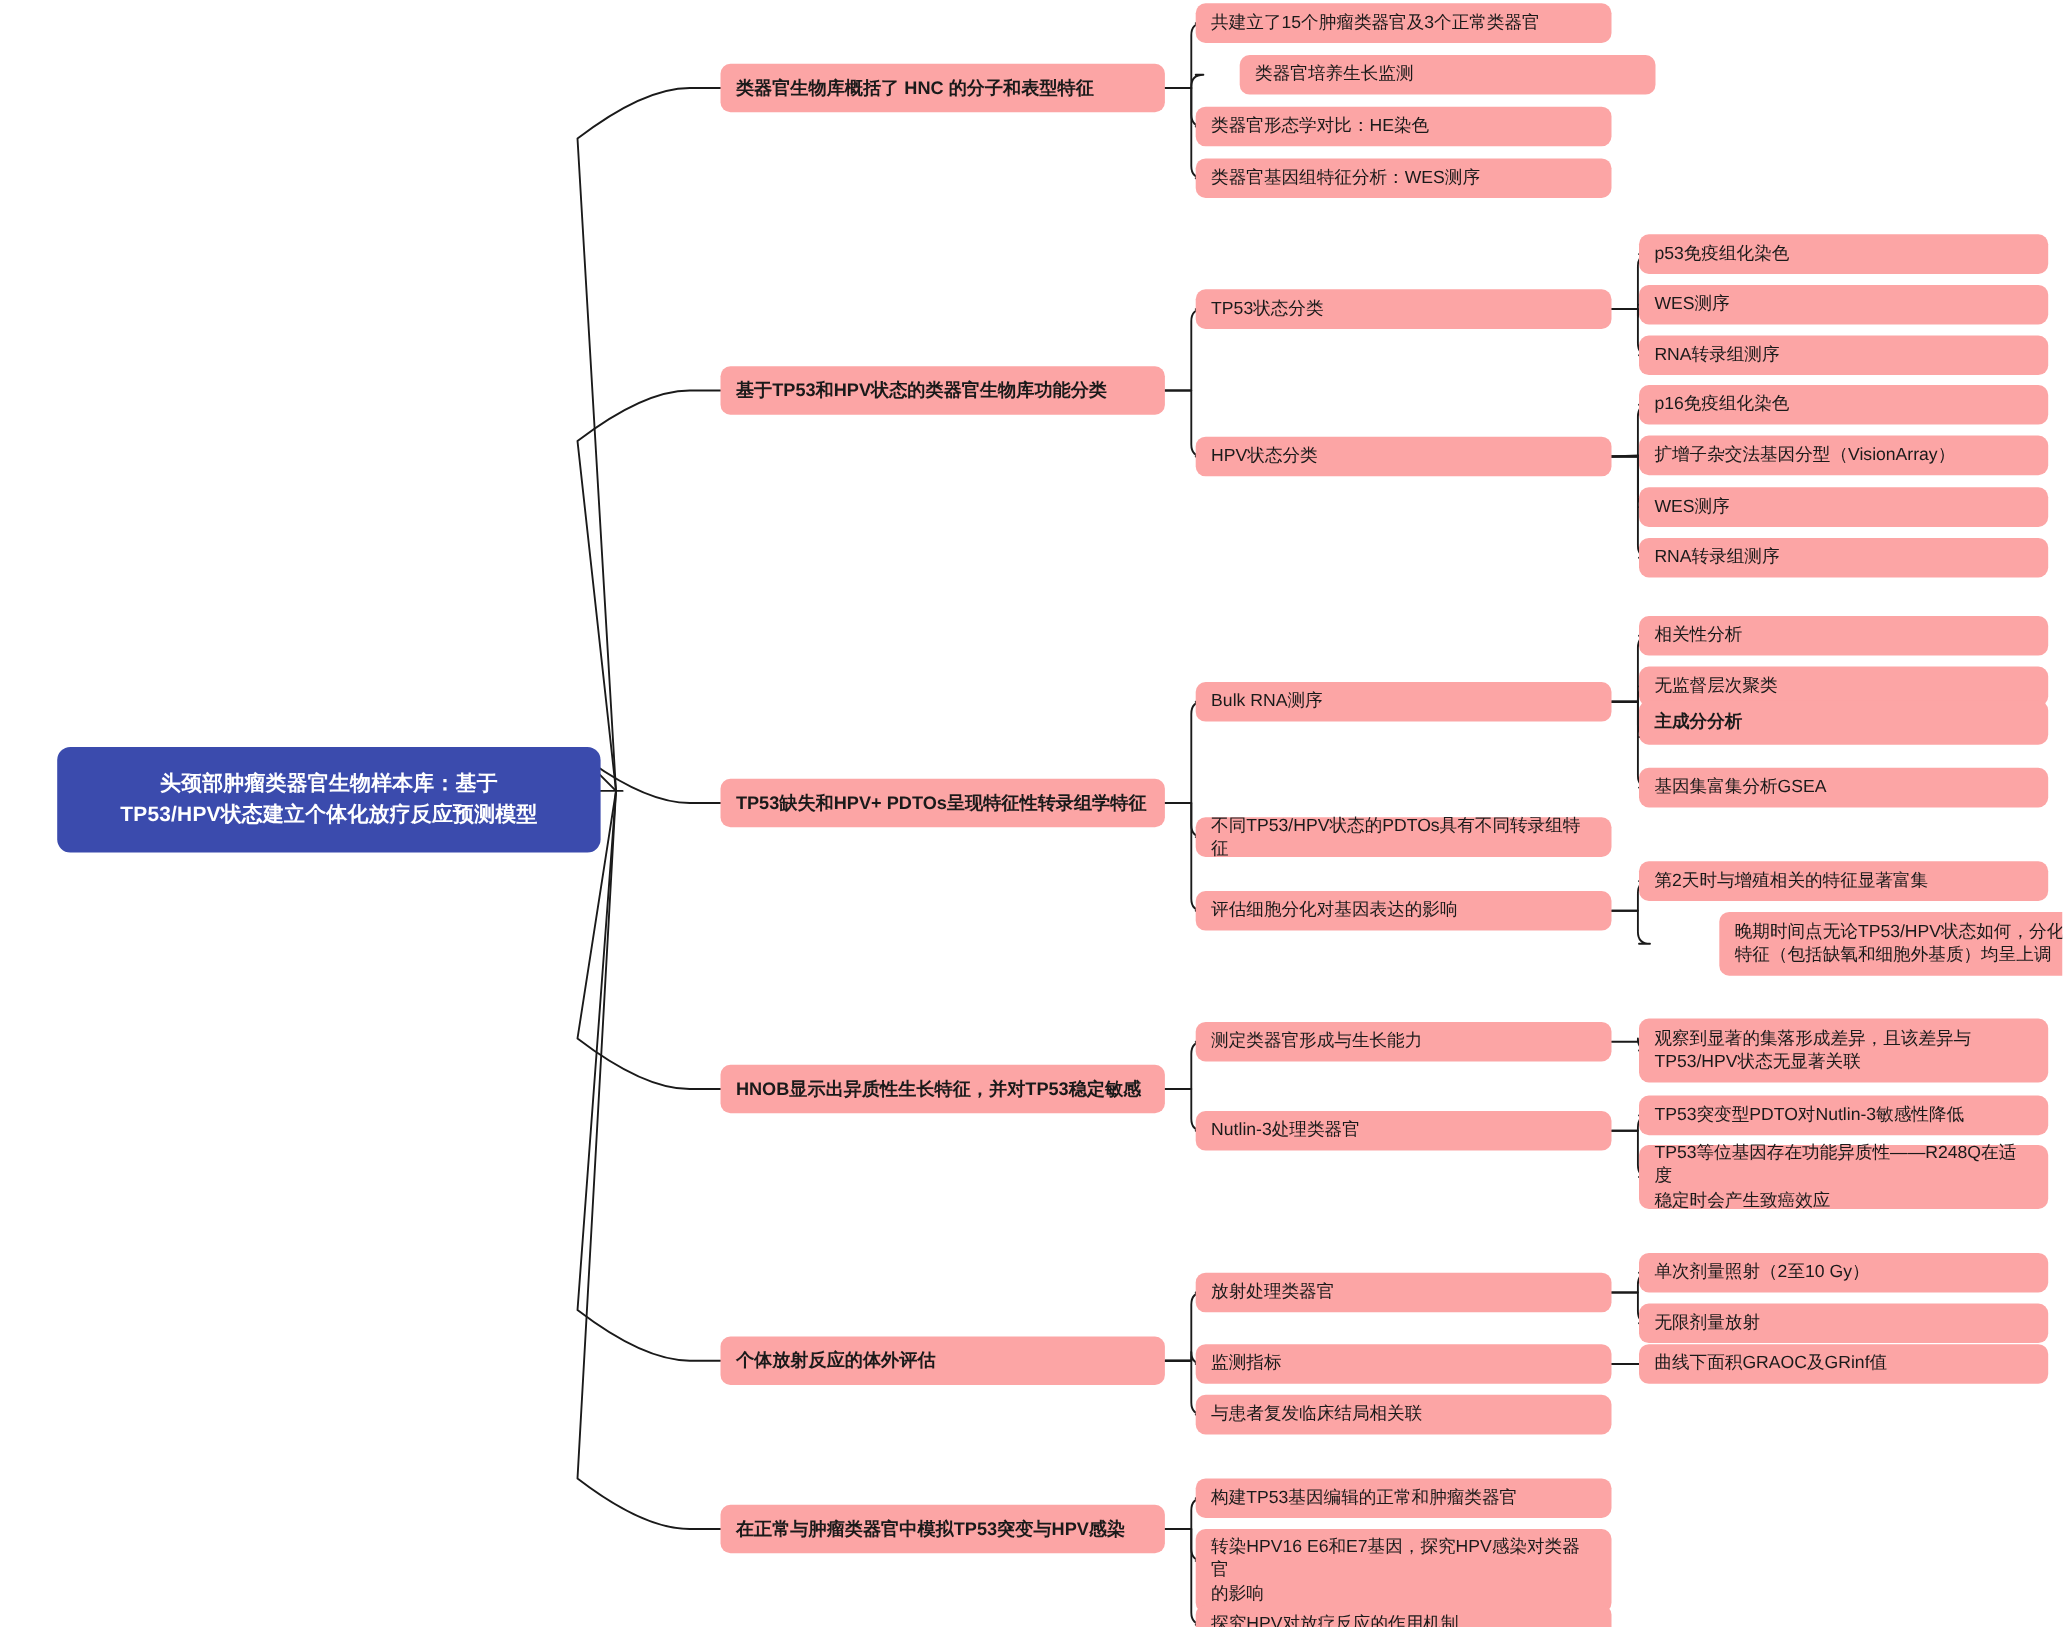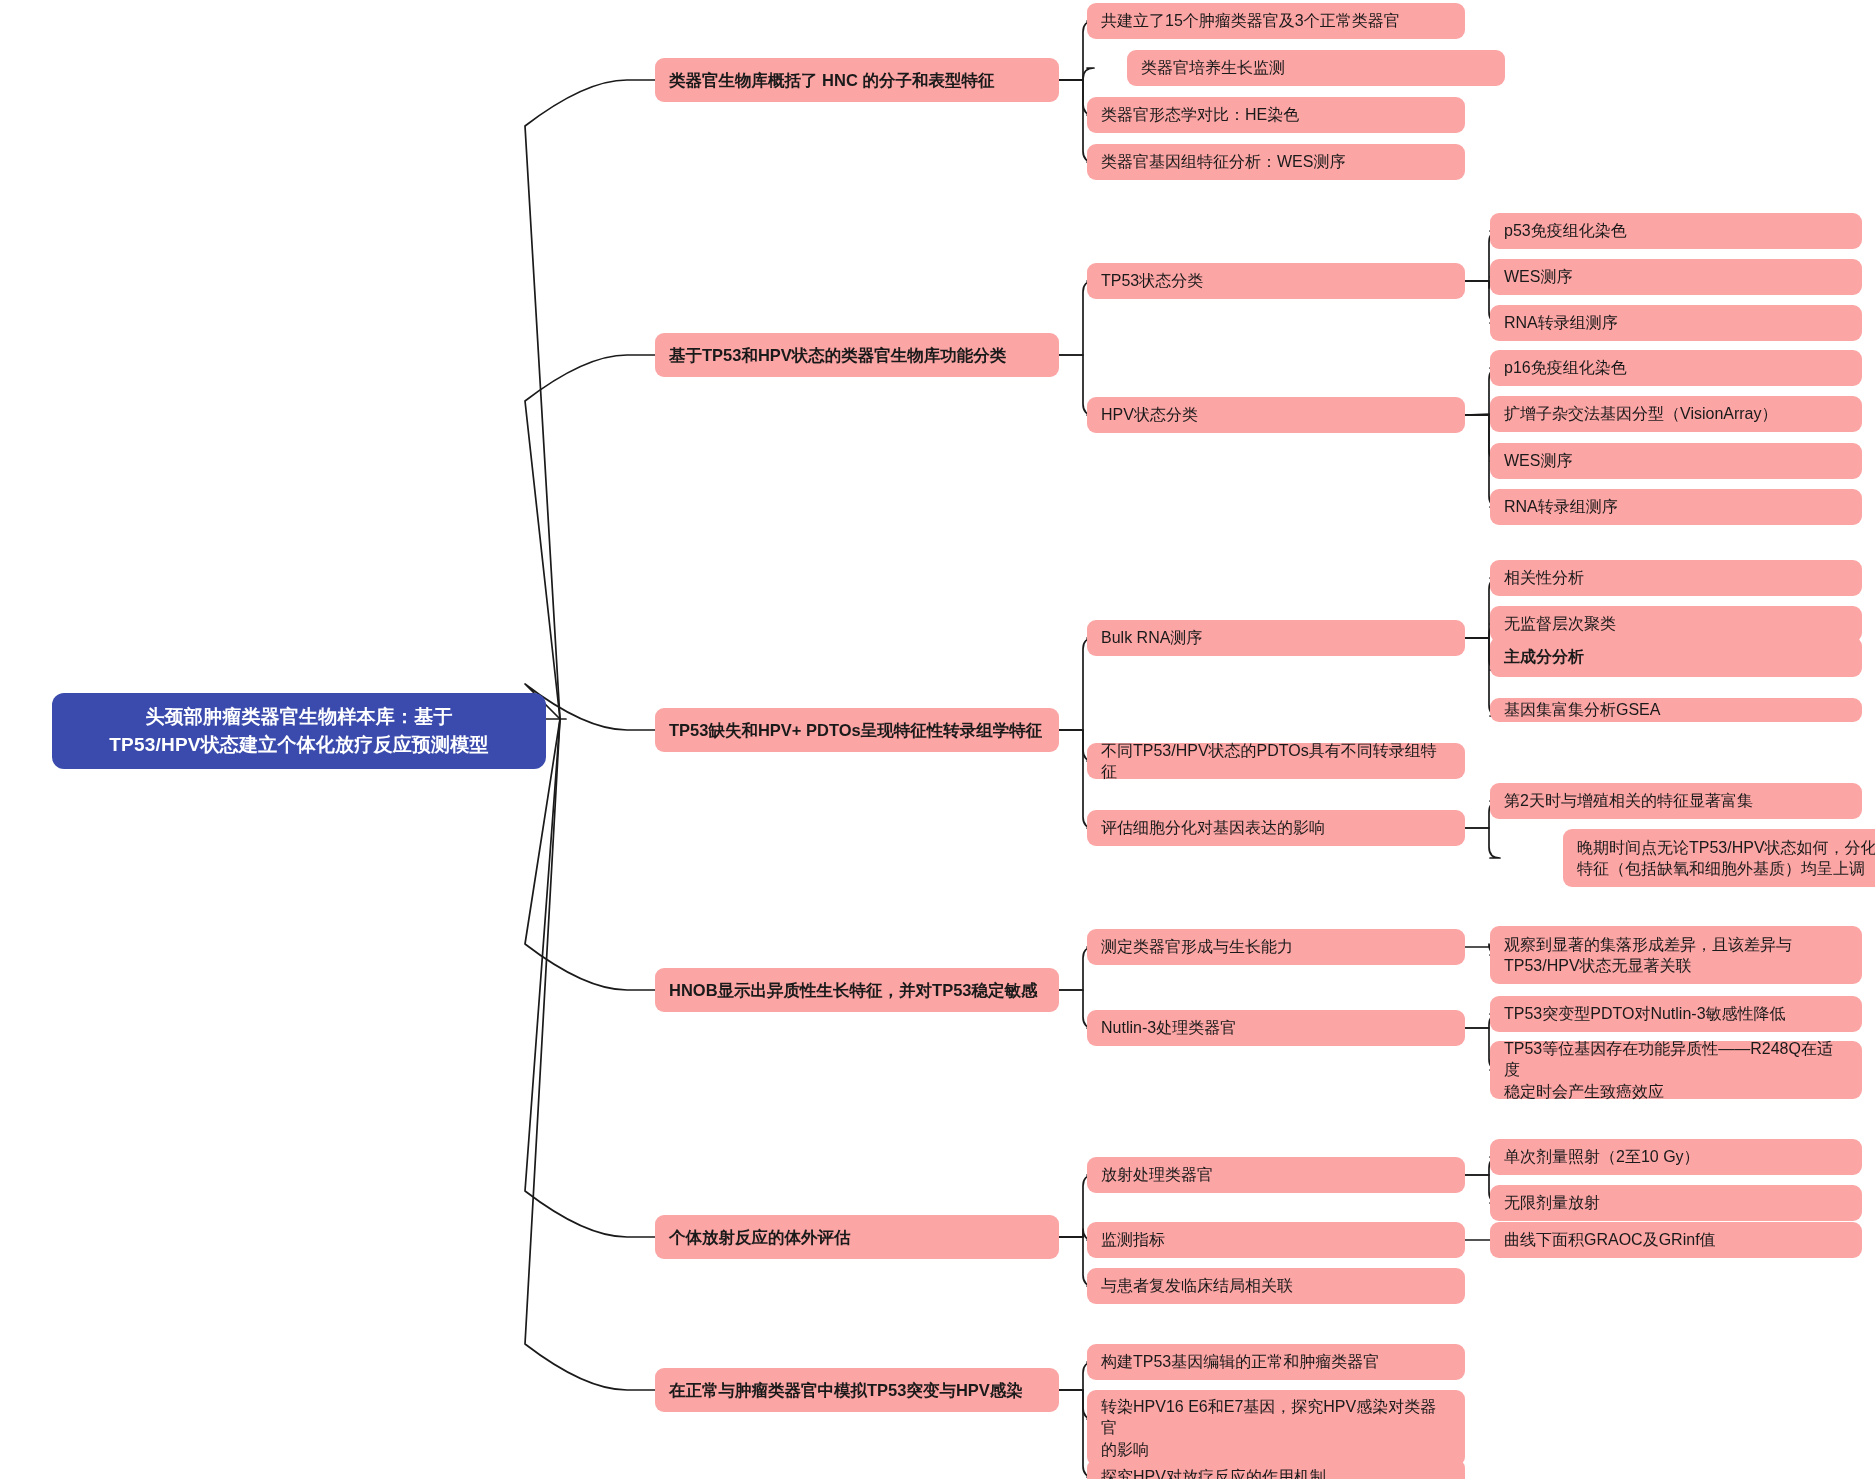--- a/index.html
+++ b/index.html
@@ -59,21 +59,21 @@
       <path d="M 1465 1175 L 1489 1175 L 1489 1192 Q 1489 1203 1500 1203 L 1490 1203" fill="none" stroke="#1a1a1a" stroke-width="1.7" stroke-linecap="round" stroke-linejoin="round"></path>
       <path d="M 1059 1237 L 1083 1237 L 1083 1229 Q 1083 1240 1094 1240 L 1087 1240" fill="none" stroke="#1a1a1a" stroke-width="1.7" stroke-linecap="round" stroke-linejoin="round"></path>
       <path d="M 1465 1240 L 1490 1240" fill="none" stroke="#1a1a1a" stroke-width="1.7" stroke-linecap="round" stroke-linejoin="round"></path>
       <path d="M 1059 1237 L 1083 1237 L 1083 1275 Q 1083 1286 1094 1286 L 1087 1286" fill="none" stroke="#1a1a1a" stroke-width="1.7" stroke-linecap="round" stroke-linejoin="round"></path>
       <path d="M 560 719 L 525 1344 Q 585 1390 627 1390 L 655 1390" fill="none" stroke="#1a1a1a" stroke-width="1.7" stroke-linecap="round" stroke-linejoin="round"></path>
       <path d="M 1059 1390 L 1083 1390 L 1083 1373 Q 1083 1362 1094 1362 L 1087 1362" fill="none" stroke="#1a1a1a" stroke-width="1.7" stroke-linecap="round" stroke-linejoin="round"></path>
       <path d="M 1059 1390 L 1083 1390 L 1083 1408 Q 1083 1419 1094 1419 L 1087 1419" fill="none" stroke="#1a1a1a" stroke-width="1.7" stroke-linecap="round" stroke-linejoin="round"></path>
       <path d="M 1059 1390 L 1083 1390 L 1083 1466 Q 1083 1477 1094 1477 L 1087 1477" fill="none" stroke="#1a1a1a" stroke-width="1.7" stroke-linecap="round" stroke-linejoin="round"></path>
     </svg>
   <div id="nodes">
-      <div class="node root" style="left: 52px; top: 679px; width: 494px; height: 76px; margin-top: 14px;">
+      <div class="node root" style="left: 52px; top: 679px; width: 494px; height: 96px;">
         <span class="tx" style="white-space: pre-line;">头颈部肿瘤类器官生物样本库：基于
 TP53/HPV状态建立个体化放疗反应预测模型</span>
       </div>
       <div class="node lvl2" style="left: 655px; top: 58px; width: 404px; height: 44px;">
         <span class="tx">类器官生物库概括了 HNC 的分子和表型特征</span>
       </div>
       <div class="node lvl3" style="left: 1087px; top: 3px; width: 378px; height: 36px;">
         <span class="tx">共建立了15个肿瘤类器官及3个正常类器官</span>
       </div>
       <div class="node lvl3" style="left: 1087px; top: 50px; width: 378px; height: 36px; margin-left: 40px;">
@@ -123,21 +123,21 @@
       </div>
       <div class="node lvl4" style="left: 1490px; top: 560px; width: 372px; height: 36px;">
         <span class="tx">相关性分析</span>
       </div>
       <div class="node lvl4" style="left: 1490px; top: 606px; width: 372px; height: 36px;">
         <span class="tx">无监督层次聚类</span>
       </div>
       <div class="node lvl4" style="left: 1490px; top: 637px; width: 372px; height: 40px; font-weight: bold;">
         <span class="tx">主成分分析</span>
       </div>
-      <div class="node lvl4" style="left: 1490px; top: 698px; width: 372px; height: 24px;">
+      <div class="node lvl4" style="left: 1490px; top: 698px; width: 372px; height: 36px;">
         <span class="tx">基因集富集分析GSEA</span>
       </div>
       <div class="node lvl3" style="left: 1087px; top: 743px; width: 378px; height: 36px;">
         <span class="tx">不同TP53/HPV状态的PDTOs具有不同转录组特征</span>
       </div>
       <div class="node lvl3" style="left: 1087px; top: 810px; width: 378px; height: 36px;">
         <span class="tx">评估细胞分化对基因表达的影响</span>
       </div>
       <div class="node lvl4" style="left: 1490px; top: 783px; width: 372px; height: 36px;">
         <span class="tx">第2天时与增殖相关的特征显著富集</span>

